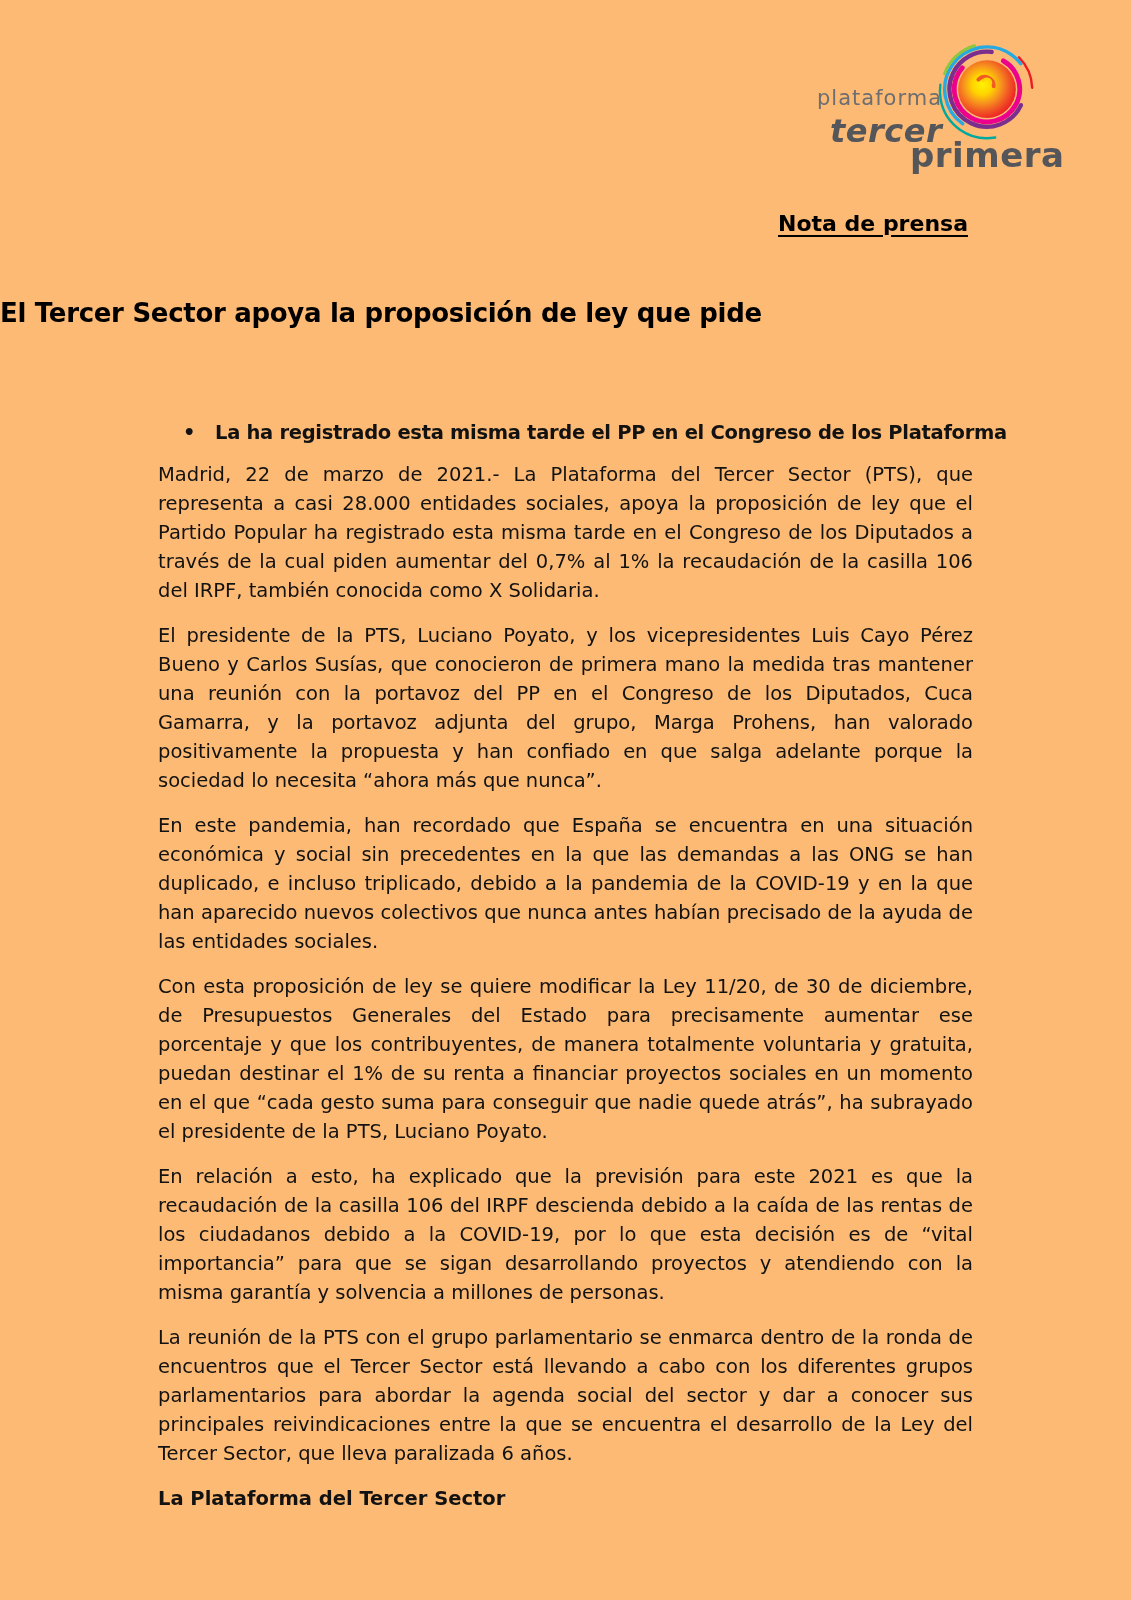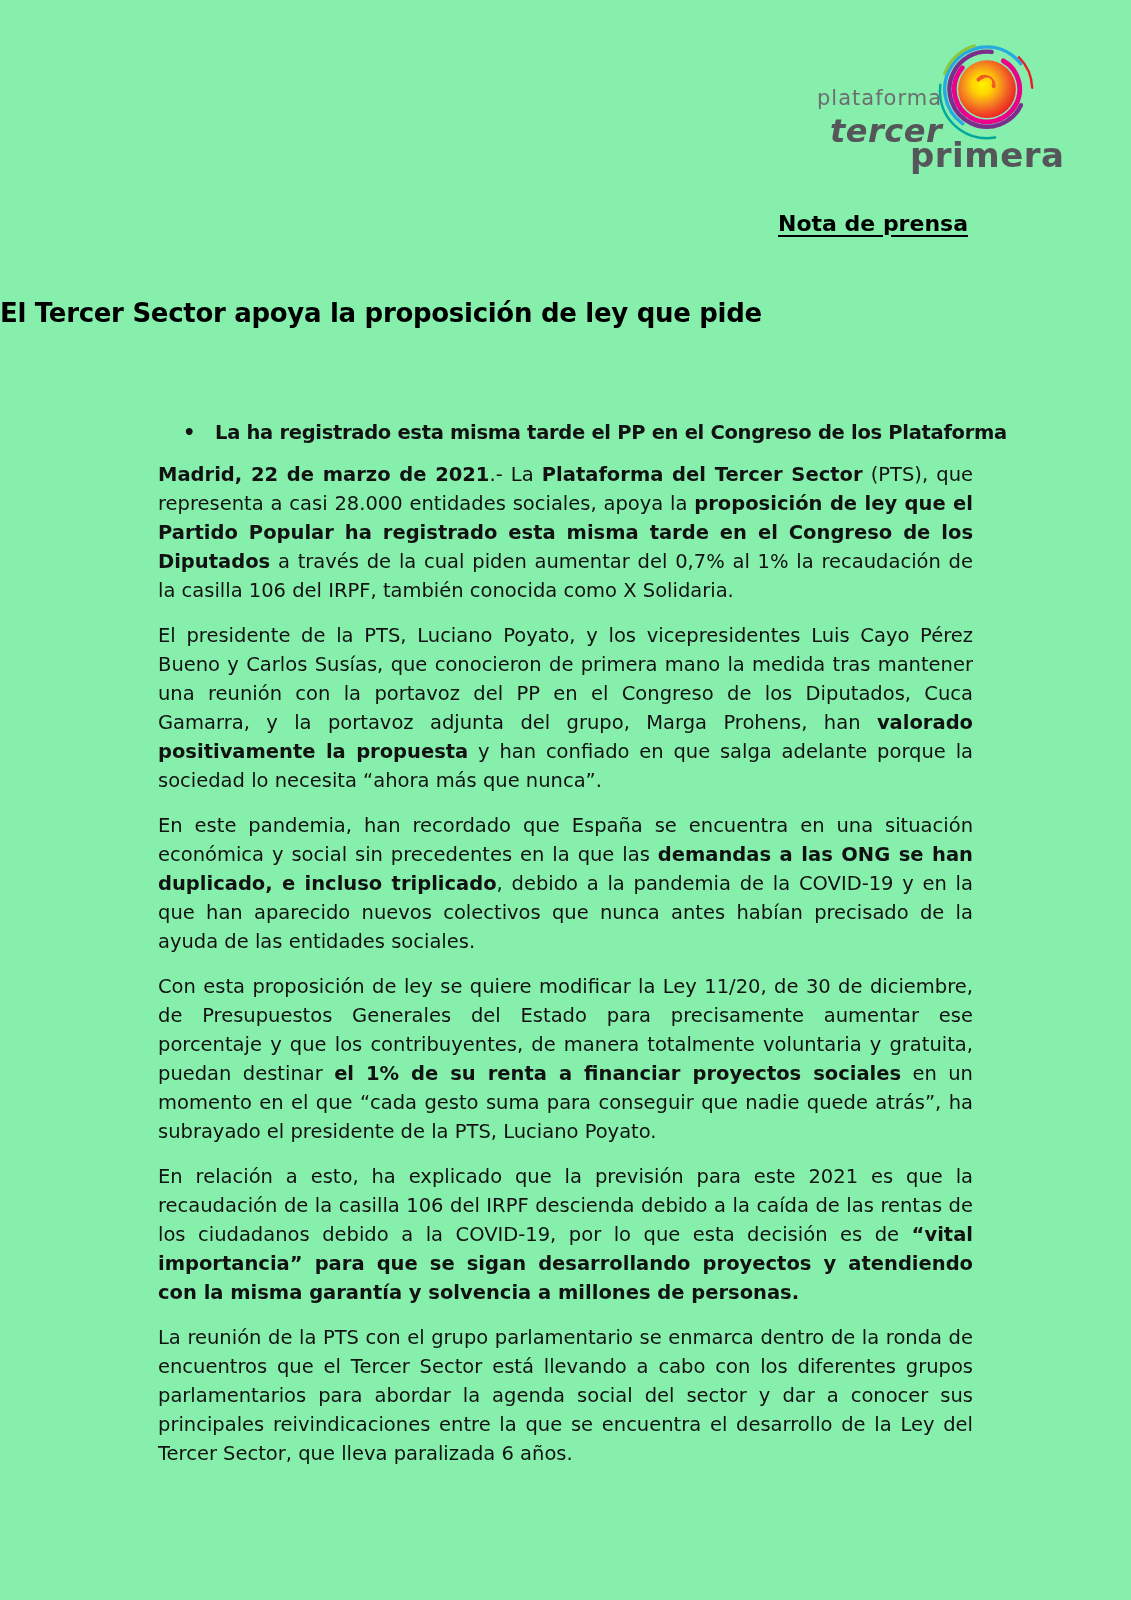--- a/index.html
+++ b/index.html
@@ -1,20 +1,20 @@
 <!DOCTYPE html>
 <html><head>
 <meta charset="utf-8">
 <style>
   html,body{margin:0;padding:0;background:#ffffff;}
   .page{
     position:relative;
     width:1131px;
     height:1600px;
-    background:#86efac;
+    background:#fdba74;
     font-family:"DejaVu Sans","Liberation Sans",sans-serif;
     color:#121212;
     overflow:hidden;
   }
   
   .logo{position:absolute;left:800px;top:40px;width:245px;height:135px;}
   .logo-spiral{position:absolute;left:137px;top:0;}
   .logo-word{position:absolute;white-space:nowrap;}
   .logo-top{right:103px;top:46px;font-size:21px;letter-spacing:1px;color:#6d6e71;}
   .logo-mid{left:30px;top:72px;font-size:32px;font-weight:bold;color:#55565a;letter-spacing:0.5px;font-style:italic;}
@@ -39,21 +39,21 @@
   .content{
     position:absolute;left:158px;top:418px;width:815px;
     font-size:19.5px;line-height:29px;
     text-align:justify;
     color:#121212;
   }
   .bullet-row{display:flex;font-weight:bold;margin-bottom:13px;white-space:nowrap;}
   .bullet-glyph{flex:none;width:57px;padding-left:25px;box-sizing:border-box;}
   .bullet-text{letter-spacing:-0.3px;}
   .content p{margin:0 0 16px 0;}
-  .content p strong{font-weight:bold;}
+  .content p strong{font-weight:normal;}
   .closing-heading{font-weight:bold;margin-top:9px;}
 </style>
 </head>
 <body>
 
 <div class="page">
 
   <div class="logo">
     <svg class="logo-spiral" width="100" height="108" viewBox="0 0 104 110" aria-hidden="true">
       <defs>
@@ -93,15 +93,16 @@
       <span class="bullet-text">La ha registrado esta misma tarde el PP en el Congreso de los Plataforma</span>
     </div>
 
     <p><strong>Madrid, 22 de marzo de 2021</strong><span>.- La </span><strong>Plataforma del Tercer Sector</strong><span> (PTS), que representa a casi 28.000 entidades sociales, apoya la </span><strong>proposición de ley que el Partido Popular ha registrado esta misma tarde en el Congreso de los Diputados</strong><span> a través de la cual piden aumentar del 0,7% al 1% la recaudación de la casilla 106 del IRPF, también conocida como X Solidaria.</span></p>
     <p><span>El presidente de la PTS, Luciano Poyato, y los vicepresidentes Luis Cayo Pérez Bueno y Carlos Susías, que conocieron de primera mano la medida tras mantener una reunión con la portavoz del PP en el Congreso de los Diputados, Cuca Gamarra, y la portavoz adjunta del grupo, Marga Prohens, han </span><strong>valorado positivamente la propuesta</strong><span> y han confiado en que salga adelante porque la sociedad lo necesita “ahora más que nunca”.</span></p>
     <p><span>En este pandemia, han recordado que España se encuentra en una situación económica y social sin precedentes en la que las </span><strong>demandas a las ONG se han duplicado, e incluso triplicado</strong><span>, debido a la pandemia de la COVID-19 y en la que han aparecido nuevos colectivos que nunca antes habían precisado de la ayuda de las entidades sociales.</span></p>
     <p><span>Con esta proposición de ley se quiere modificar la Ley 11/20, de 30 de diciembre, de Presupuestos Generales del Estado para precisamente aumentar ese porcentaje y que los contribuyentes, de manera totalmente voluntaria y gratuita, puedan destinar </span><strong>el 1% de su renta a financiar proyectos sociales</strong><span> en un momento en el que “cada gesto suma para conseguir que nadie quede atrás”, ha subrayado el presidente de la PTS, Luciano Poyato.</span></p>
     <p><span>En relación a esto, ha explicado que la previsión para este 2021 es que la recaudación de la casilla 106 del IRPF descienda debido a la caída de las rentas de los ciudadanos debido a la COVID-19, por lo que esta decisión es de </span><strong>“vital importancia” para que se sigan desarrollando proyectos y atendiendo con la misma garantía y solvencia a millones de personas.</strong></p>
     <p><span>La reunión de la PTS con el grupo parlamentario se enmarca dentro de la ronda de encuentros que el Tercer Sector está llevando a cabo con los diferentes grupos parlamentarios para abordar la agenda social del sector y dar a conocer sus principales reivindicaciones entre la que se encuentra el desarrollo de la Ley del Tercer Sector, que lleva paralizada 6 años.</span></p>
 
+    <p class="closing-heading">La Plataforma del Tercer Sector</p>
   </div>
 
 </div>
 
 </body></html>

